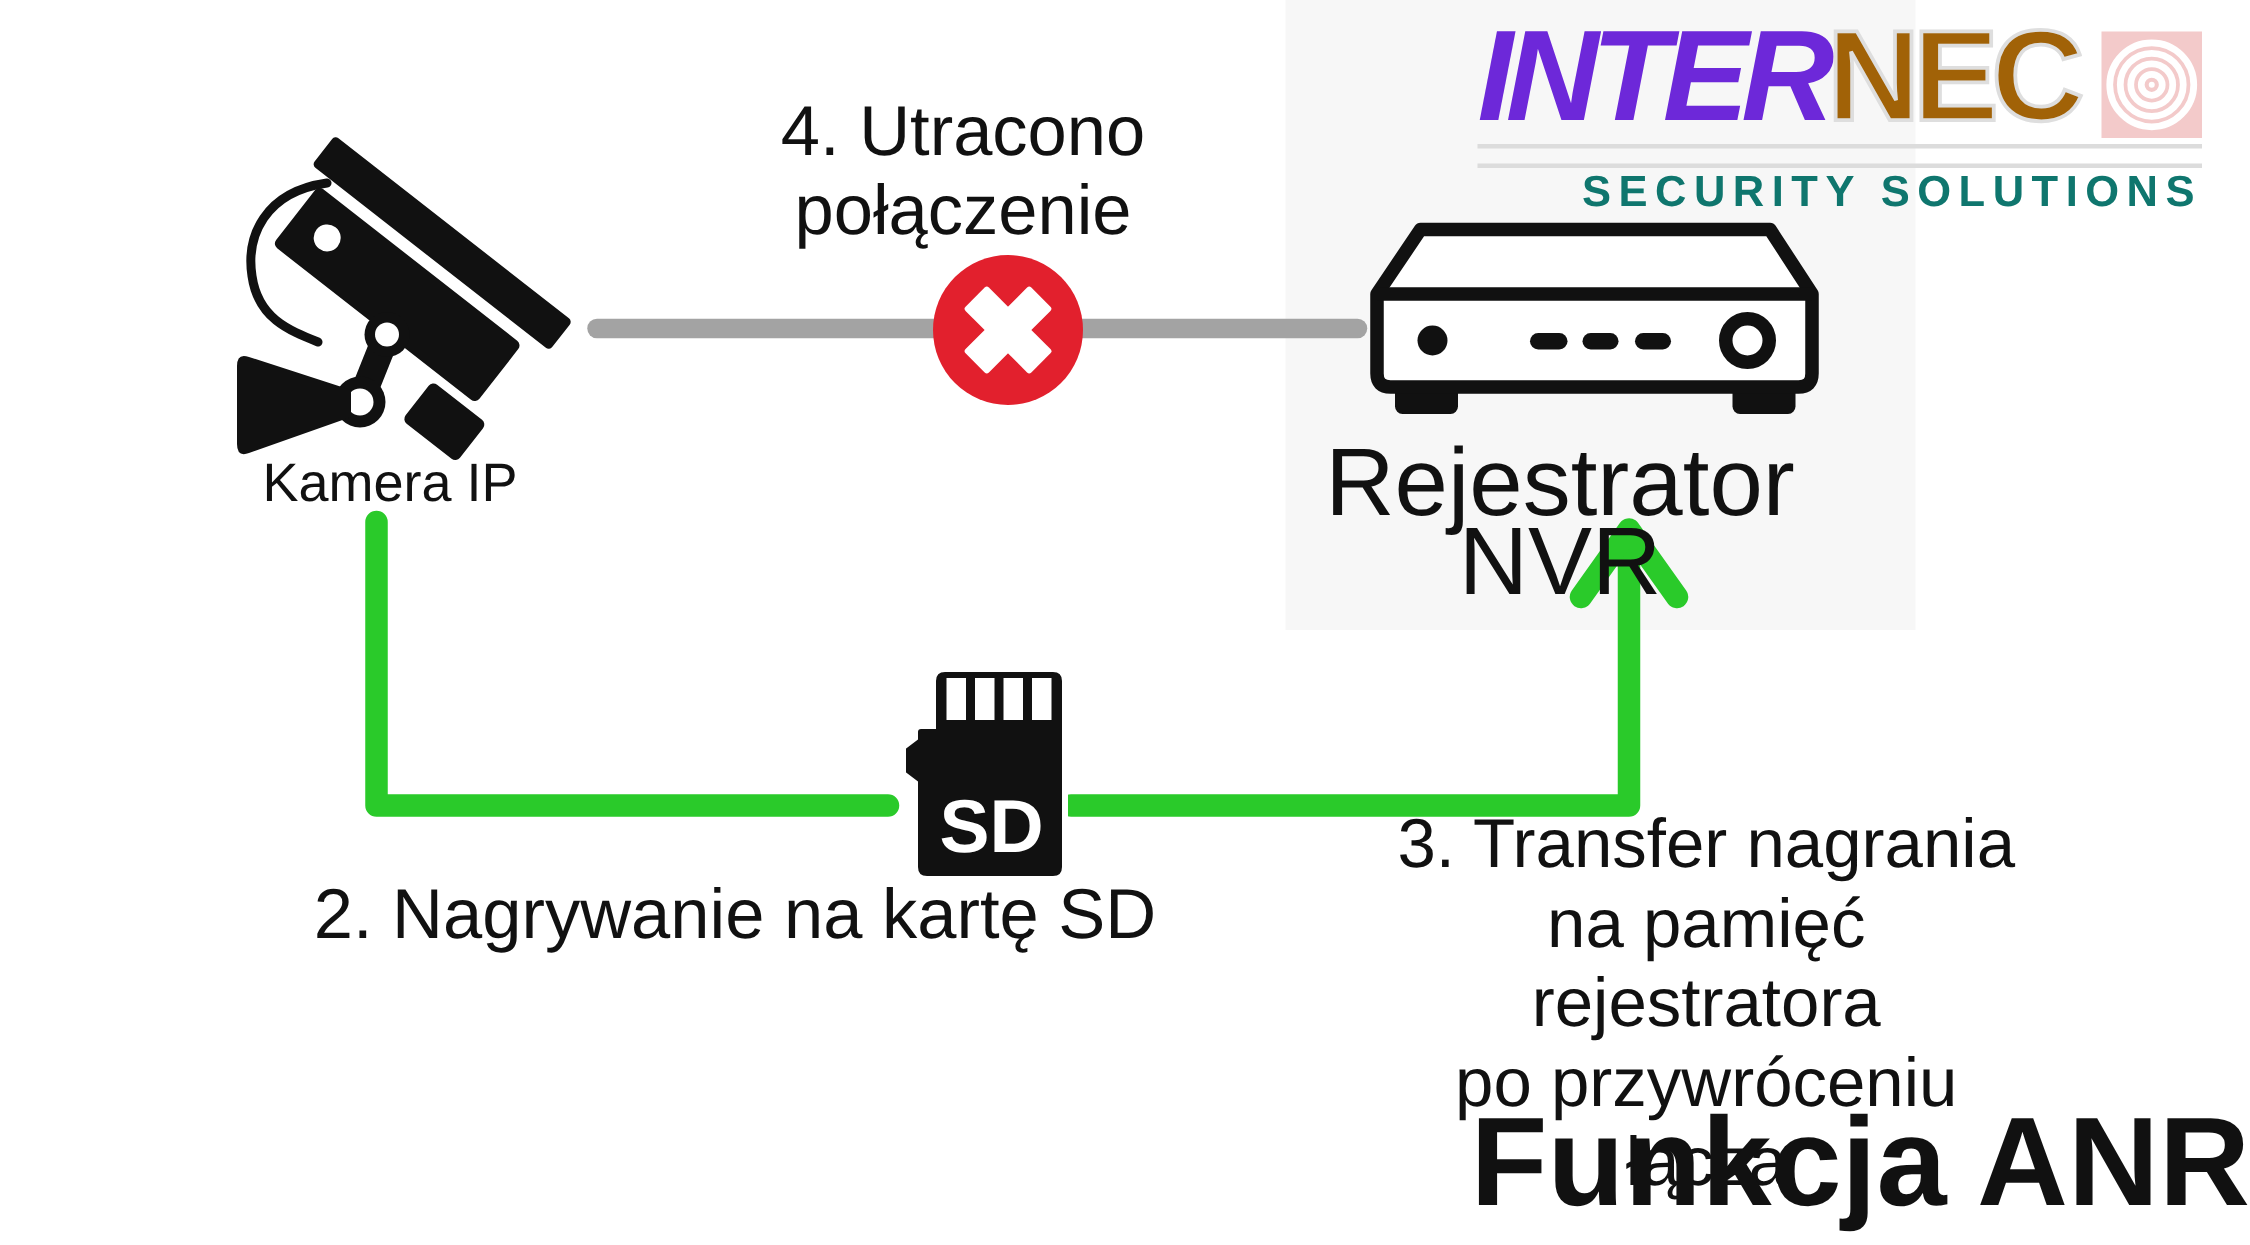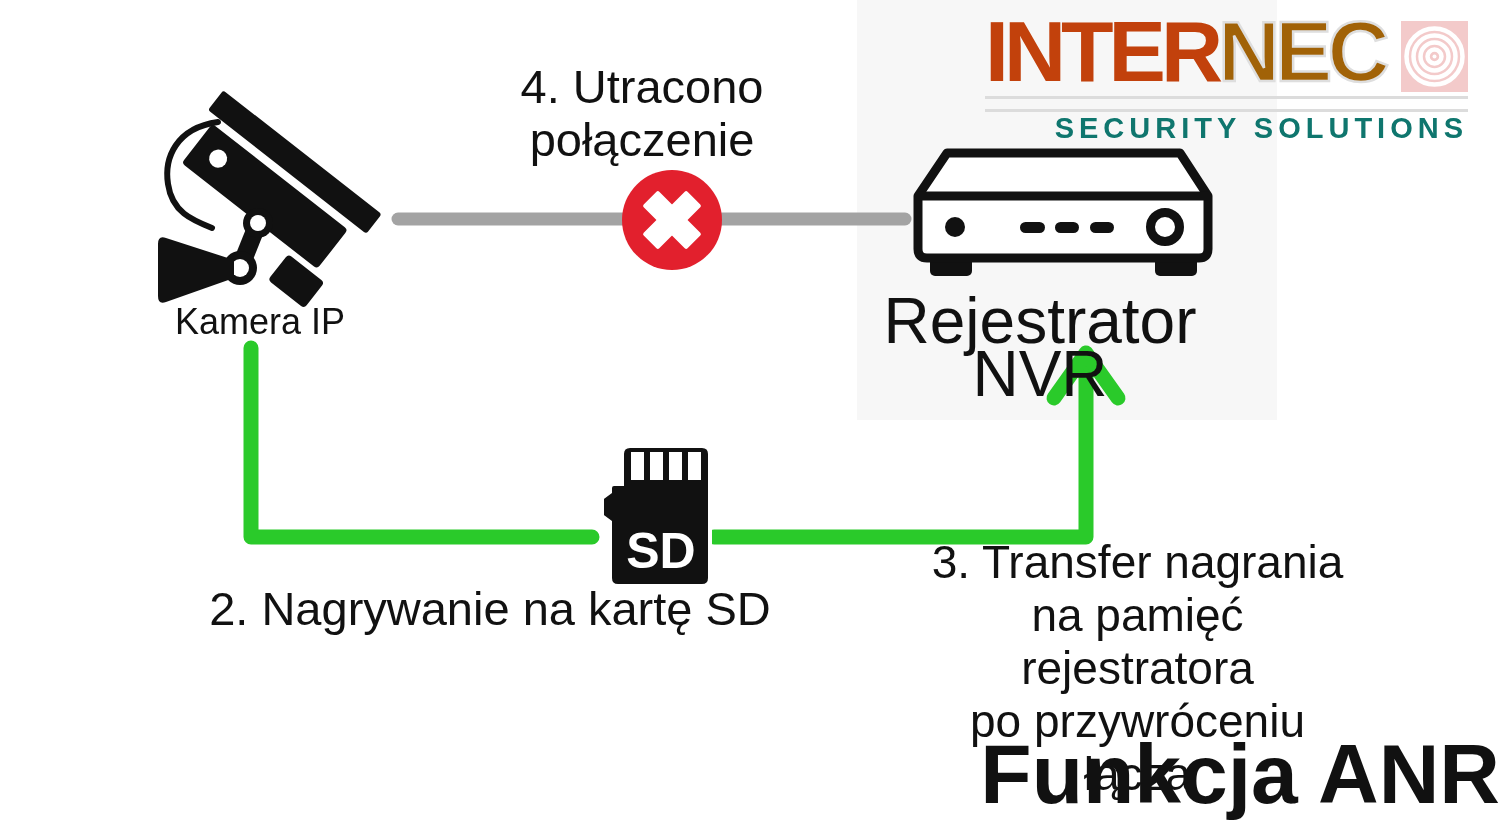--- a/index.html
+++ b/index.html
@@ -8,21 +8,21 @@
     font-family:"Liberation Sans",sans-serif;color:#111;
   }
   .abs{position:absolute;}
   svg{display:block;overflow:visible;}
 
   
   .logo-panel{left:857px;top:0;width:420px;height:420px;background:#f7f7f7;}
   .brand{left:985px;top:12px;width:420px;height:78px;
     font-weight:bold;font-size:86px;line-height:78px;letter-spacing:-5px;
     white-space:nowrap;}
-  .brand-solid{color:#c2410c;}
+  .brand-solid{color:#6d28d9;font-style:italic;}
   .brand-outline{color:#a16207;-webkit-text-stroke:2.5px #dedede;}
   .logo-rule{left:985px;top:96px;width:483px;height:10px;
     border-top:3px solid #dcdcdc;border-bottom:3px solid #dcdcdc;}
   .tagline{left:985px;top:112px;width:483px;text-align:right;
     font-size:29px;font-weight:bold;letter-spacing:5px;color:#0f766e;white-space:nowrap;}
 
   
   .dtext{text-align:center;font-size:47px;line-height:53px;color:#111;}
   .step1{left:437px;top:60px;width:410px;}
   .camera-label{left:130px;top:295px;width:260px;font-size:36px;}

